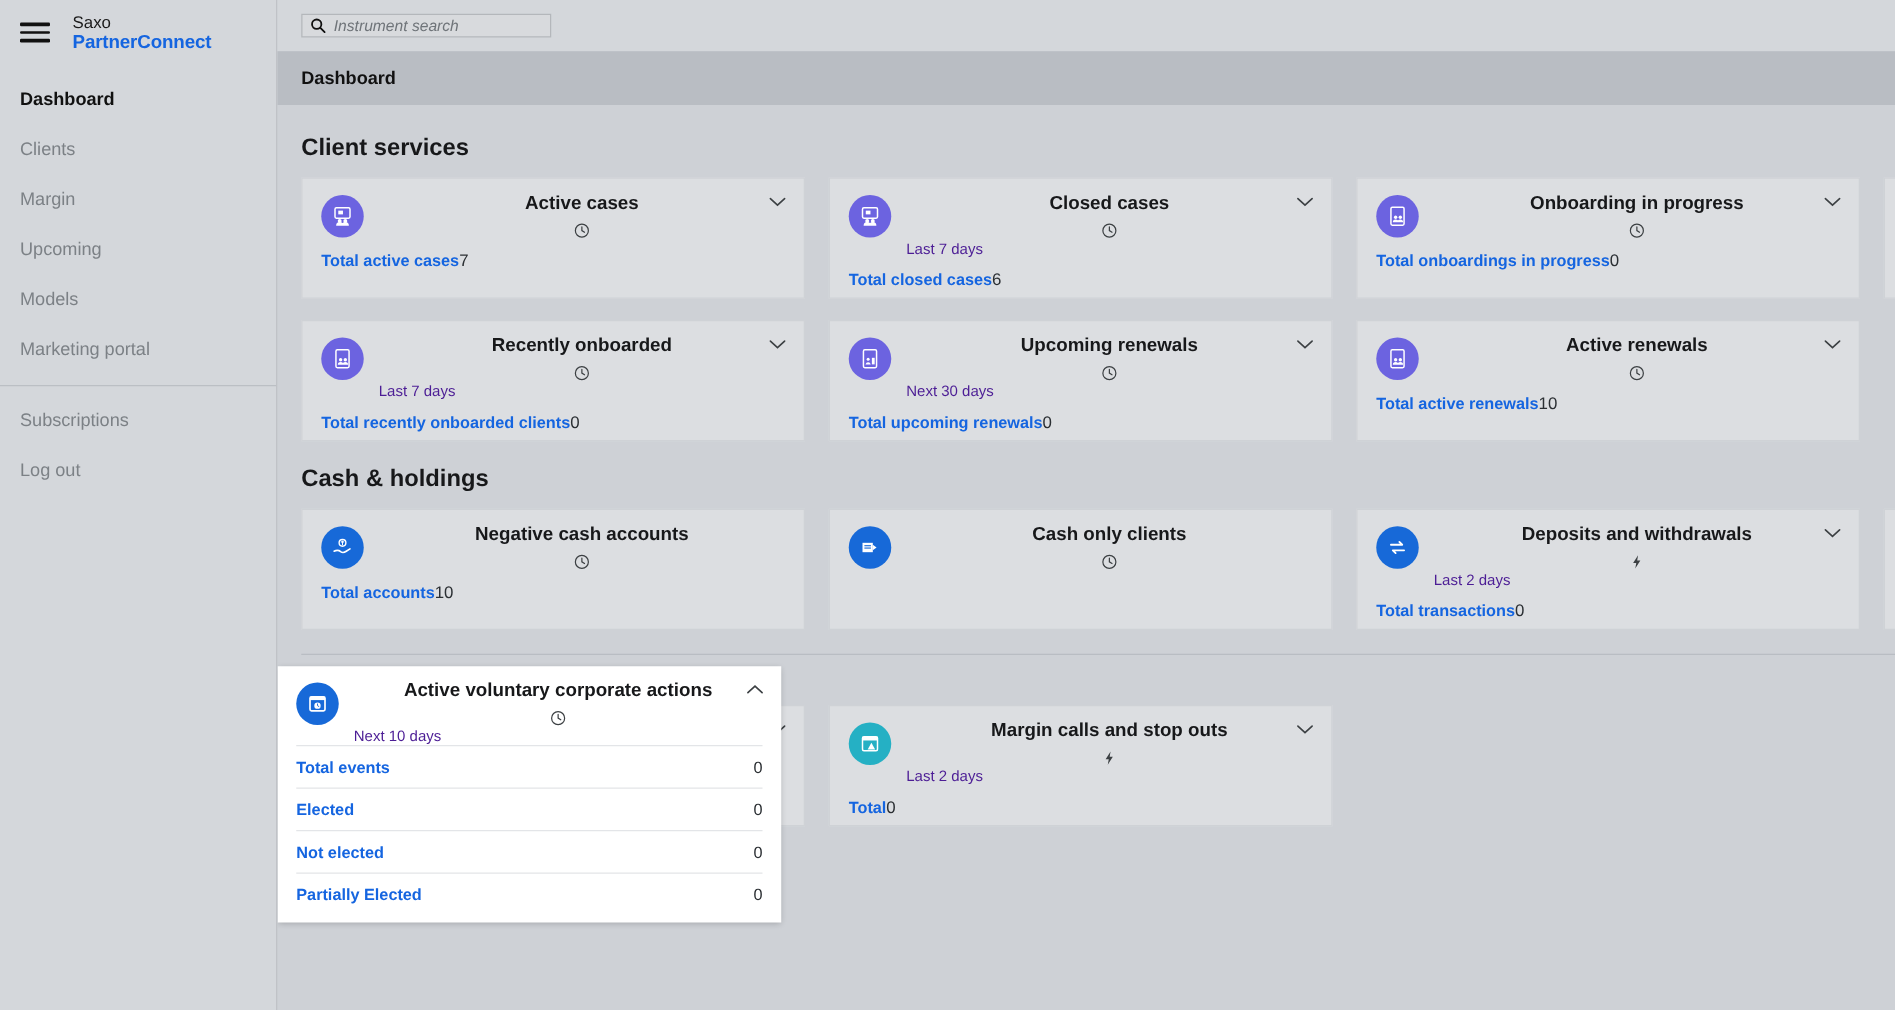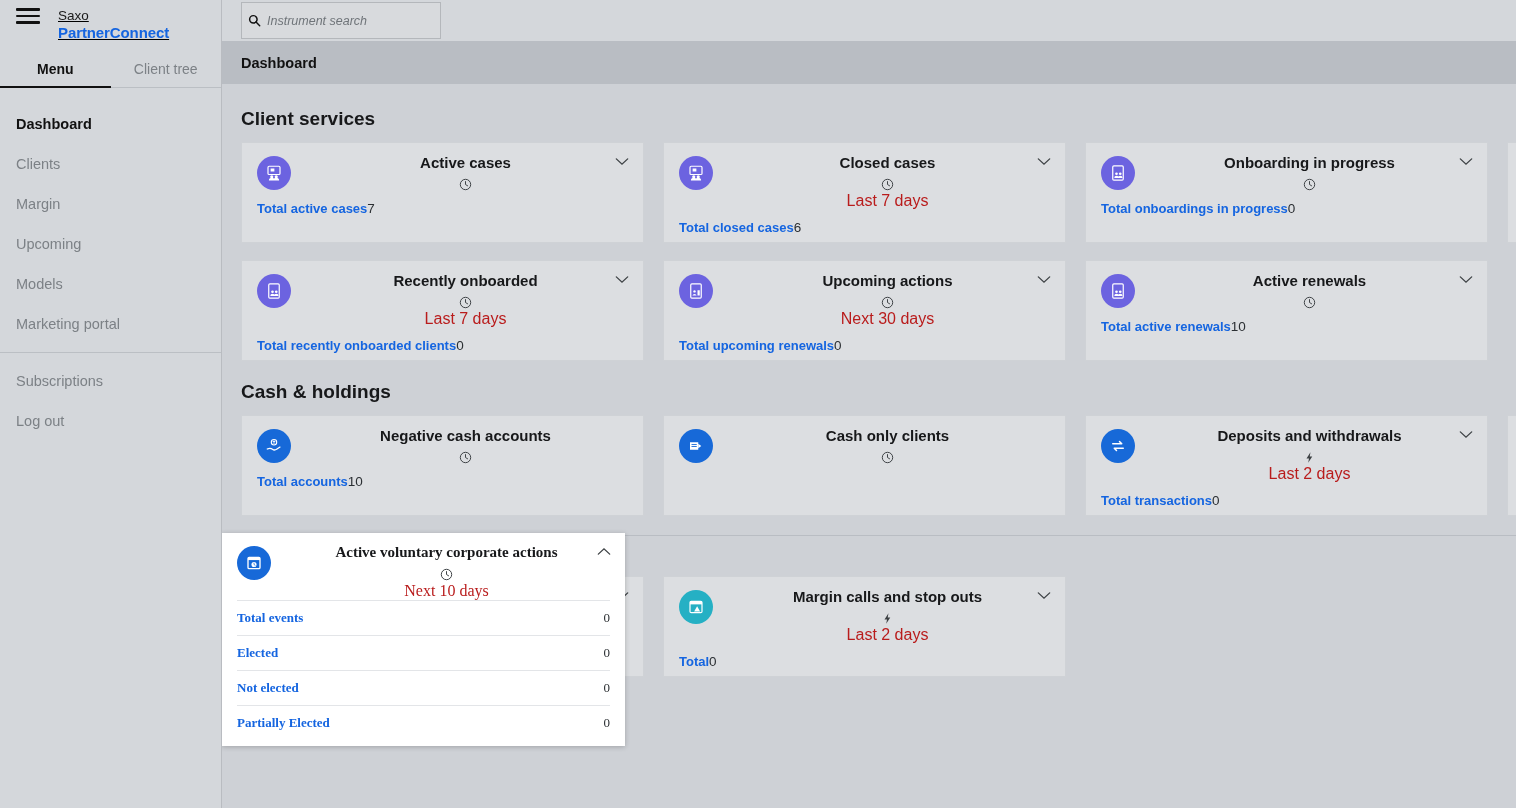--- a/index.html
+++ b/index.html
@@ -12,21 +12,21 @@
   #app { position: relative; width: 1516px; height: 808px; display: flex; }
 
   
   .sidebar {
     width: 222px; height: 808px;
     background: #d4d7db;
     border-right: 1px solid #b9bcc1;
     flex: 0 0 222px;
     position: relative;
   }
-  .brand-row { display: flex; align-items: flex-start; padding: 8px 0 0 16px; height: 44px; text-decoration: underline; }
+  .brand-row { display: flex; align-items: center; padding: 8px 0 0 16px; height: 44px; }
   .hamburger { width: 24px; display: flex; flex-direction: column; gap: 4px; cursor: pointer; }
   .hamburger span { display:block; height: 2.5px; background: #111; border-radius: 1px; }
   .brand-text { margin-left: 18px; line-height: 1.15; }
   .brand-line1 { font-size: 13.5px; color: #1a1a1a; }
   .brand-line2 { font-size: 15px; font-weight: bold; color: #1565e0; letter-spacing: -0.1px; }
 
   .tabs { display: flex; margin-top: 10px; padding: 0 0 0 0; }
   .tab {
     flex: 1; text-align: center; font-size: 14px; padding: 7px 0 9px 0;
     color: #7c8186; cursor: pointer; border-bottom: 1px solid #bbbfc4;
@@ -37,21 +37,21 @@
   .nav-item {
     font-size: 14.5px; color: #7c8186; padding: 12px 0 12px 16px; cursor: pointer;
   }
   .nav-item.active { color: #111; font-weight: bold; }
   .nav-sep { height: 1px; background: #bbbfc4; margin: 8px 0 8px 0; }
 
   
   .main { flex: 1; height: 808px; position: relative; background: #ced1d6; }
   .topbar { height: 41px; background: #d4d7db; display: flex; align-items: center; padding-left: 19px; }
   .search-box {
-    width: 200px; height: 37px; background: #d8dadd; border: 1px solid #b4b7bb;
+    width: 200px; height: 19px; background: #d8dadd; border: 1px solid #b4b7bb;
     display: flex; align-items: center; padding: 0 6px; gap: 6px;
   }
   .search-box svg { flex: 0 0 13px; }
   .search-input {
     border: none; outline: none; background: transparent; width: 100%;
     font-family: "Liberation Sans", sans-serif; font-size: 12.5px;
     font-style: italic; color: #6f7479;
   }
   .search-input::placeholder { color: #6f7479; font-style: italic; }
 
@@ -77,21 +77,21 @@
   .badge {
     width: 34px; height: 34px; border-radius: 50%;
     display: flex; align-items: center; justify-content: center;
     flex: 0 0 34px; margin-top: 2px;
   }
   .badge svg { width: 18px; height: 18px; }
   .head-text { flex: 1; min-width: 0; }
   .title-row { display: flex; align-items: center; gap: 7px; flex-direction: column; }
   .card-title { font-size: 15px; font-weight: bold; color: #17181a; white-space: nowrap; }
   .meta-icon { width: 13px; height: 13px; flex: 0 0 13px; display:block; }
-  .card-sub { font-size: 16px; color: #b91c1c; margin-top: 1px; text-align: center; }
+  .card-sub { font-size: 12px; color: #4c1d95; margin-top: 1px; }
   .chevron { position: absolute; right: 14px; top: 14px; width: 14px; height: 9px; cursor: pointer; }
 
   .card-row {
     display: flex; align-items: baseline;
     margin-top: 10px; font-size: 13px;
   }
   .card-row .lbl { color: #1565e0; font-weight: bold; cursor: pointer; }
   .card-row .val { color: #2b2f33; font-size: 13.5px; }
 
   
@@ -122,24 +122,20 @@
         <span></span>
           <span></span>
           <span></span>
       </div>
       <div class="brand-text">
         <div class="brand-line1">Saxo</div>
         <div class="brand-line2">PartnerConnect</div>
       </div>
     </div>
 
-    <div class="tabs">
-      <div class="tab active">Menu</div>
-      <div class="tab">Client tree</div>
-    </div>
 
     <div class="nav">
       <div class="nav-item active">Dashboard</div>
       <div class="nav-item">Clients</div>
       <div class="nav-item">Margin</div>
       <div class="nav-item">Upcoming</div>
       <div class="nav-item">Models</div>
       <div class="nav-item">Marketing portal</div>
       <div class="nav-sep"></div>
       <div class="nav-item">Subscriptions</div>
@@ -302,21 +298,21 @@
             <div class="badge" style="background:#6c63e0">
               <svg viewBox="0 0 24 24">
                 <rect x="5" y="2.5" width="14" height="19" rx="1.5" fill="none" stroke="#fff" stroke-width="1.6"></rect>
                 <circle cx="10" cy="12.5" r="1.6" fill="#fff"></circle>
                 <path d="M7.2 18a2.9 2.9 0 015.6 0z" fill="#fff"></path>
                 <rect x="14" y="11" width="3" height="7" fill="#fff"></rect>
               </svg>
             </div>
             <div class="head-text">
               <div class="title-row">
-                <span class="card-title">Upcoming actions</span>
+                <span class="card-title">Upcoming renewals</span>
                 <svg class="meta-icon" viewBox="0 0 16 16">
                   <circle cx="8" cy="8" r="6.4" fill="none" stroke="#3c4043" stroke-width="1.2"></circle>
                   <path d="M8 4.4V8l2.6 1.6" fill="none" stroke="#3c4043" stroke-width="1.2" stroke-linecap="round"></path>
                 </svg>
               </div>
               <div class="card-sub">Next 30 days</div>
             </div>
           </div>
           <svg class="chevron" viewBox="0 0 16 10">
             <path d="M1.5 2L8 8l6.5-6" fill="none" stroke="#3c4043" stroke-width="1.5" stroke-linecap="round"></path>
@@ -497,21 +493,21 @@
           <svg class="chevron" viewBox="0 0 16 10">
             <path d="M1.5 2L8 8l6.5-6" fill="none" stroke="#3c4043" stroke-width="1.5" stroke-linecap="round"></path>
           </svg>
           <div class="card-row">
             <span class="lbl">Total</span>
             <span class="val">0</span>
           </div>
         </div>
       </div>
 
-      <div class="dropdown-card" style="left:0px; top:449px;font-family:Liberation Serif, serif;">
+      <div class="dropdown-card" style="left:0px; top:449px;">
         <div class="card-head">
           <div class="badge" style="background:#1769d8">
             <svg viewBox="0 0 24 24">
               <rect x="4" y="4.5" width="16" height="15" rx="1.6" fill="none" stroke="#fff" stroke-width="1.8"></rect>
               <rect x="4" y="4.5" width="16" height="3.6" fill="#fff"></rect>
               <circle cx="12" cy="14" r="3.4" fill="#fff"></circle>
               <path d="M12 12.2V14l1.4.9" stroke="#1769d8" stroke-width="1" stroke-linecap="round" fill="none"></path>
             </svg>
           </div>
           <div class="head-text">

